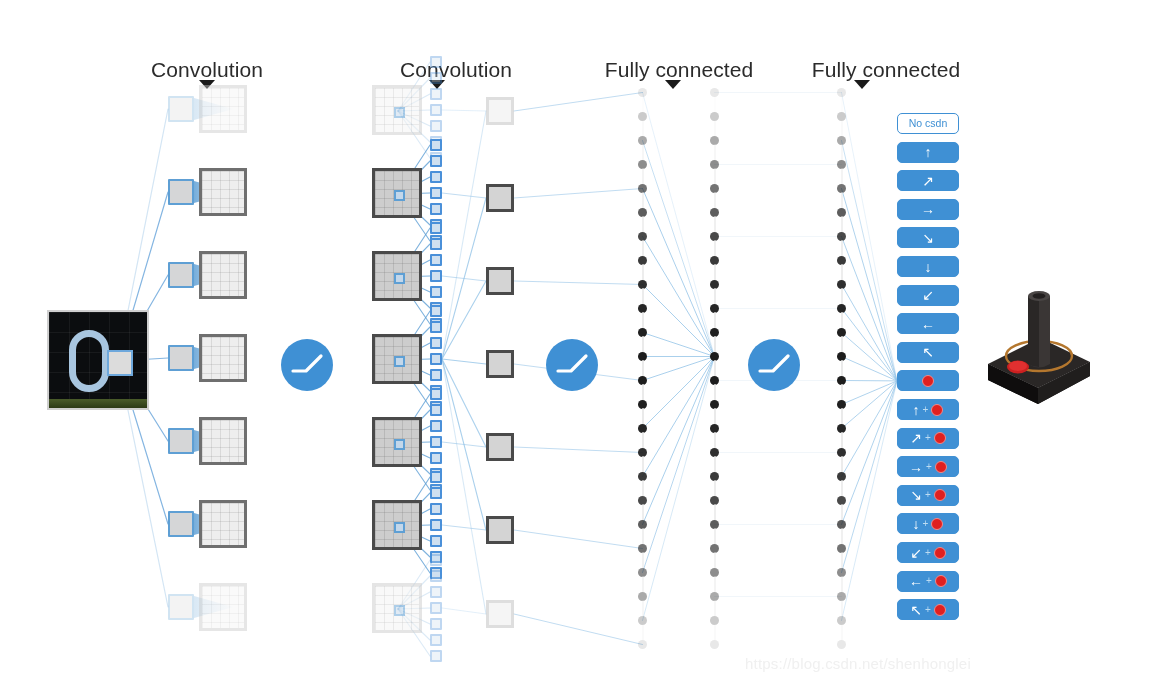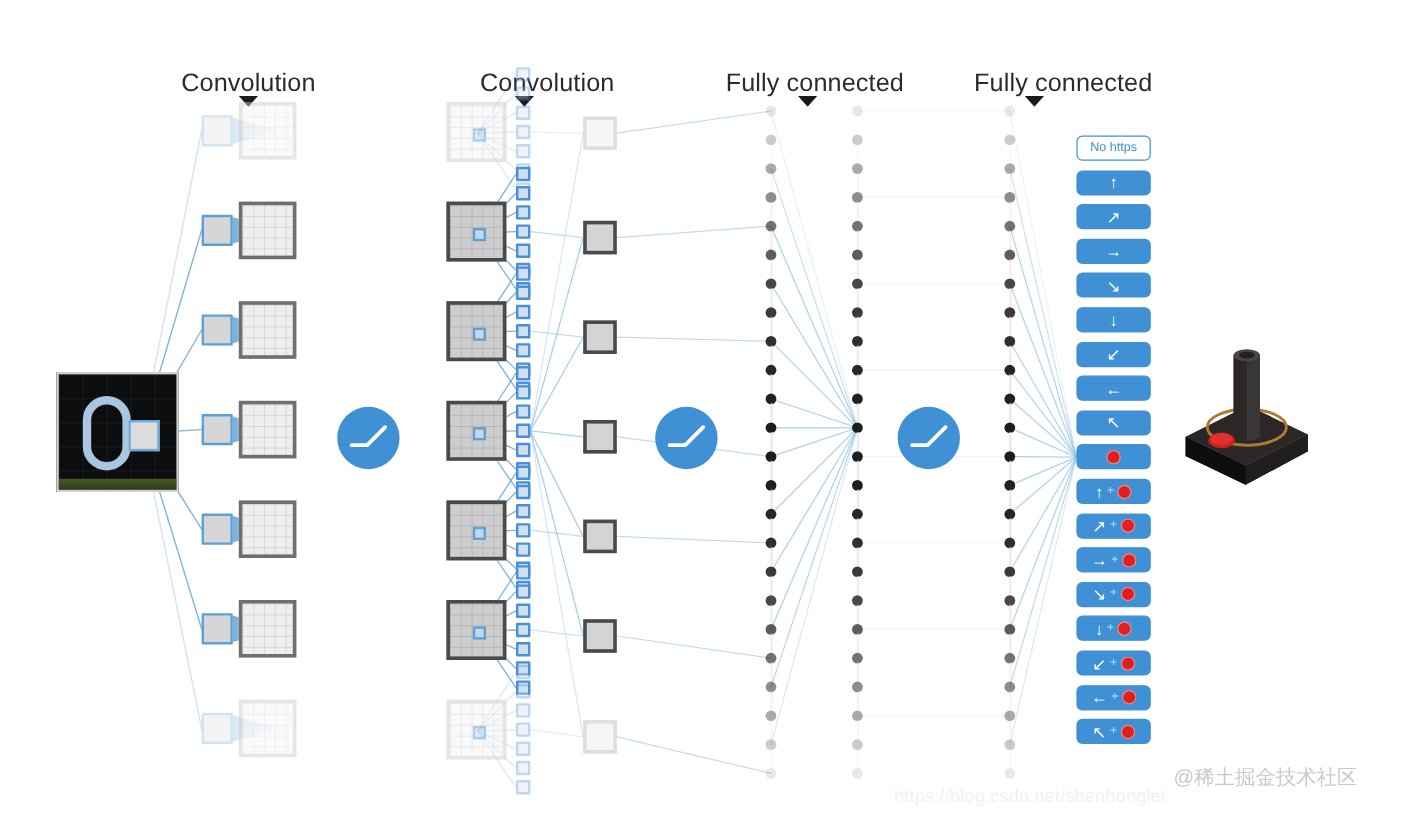--- a/index.html
+++ b/index.html
@@ -639,21 +639,21 @@
     </div>
 
   <div class="relu" style="left:748px; top:339px;">
     <svg width="52" height="52" viewBox="0 0 52 52">
       <polyline points="12,32 25,32 40,17" stroke="#ffffff" stroke-width="3.2" fill="none" stroke-linecap="round" stroke-linejoin="round"></polyline>
     </svg>
   </div>
 
   <div id="actions">
       <div class="act-btn noinput" style="left: 897px; top: 113px;">
-        <span>No https</span>
+        <span>No csdn</span>
       </div>
       <div class="act-btn" style="left: 897px; top: 141.6px;">
         <span class="arw">↑</span>
       </div>
       <div class="act-btn" style="left: 897px; top: 170.2px;">
         <span class="arw">↗</span>
       </div>
       <div class="act-btn" style="left: 897px; top: 198.8px;">
         <span class="arw">→</span>
       </div>
@@ -734,15 +734,14 @@
       <path d="M50,24 L50,92 Q55,95 61,95 L61,26 Q55,26 50,24 Z" fill="#2a2726"></path>
       <ellipse cx="61" cy="24" rx="11" ry="5" fill="#4a4645"></ellipse>
       <ellipse cx="61" cy="24" rx="6.5" ry="2.8" fill="#232020"></ellipse>
 
       <ellipse cx="40" cy="95" rx="11" ry="6.5" fill="#cc2020"></ellipse>
       <ellipse cx="40" cy="94" rx="9" ry="5" fill="#e03030"></ellipse>
     </svg>
   </div>
 
   <div id="watermark-url" style="left:745px; top:655px;">https://blog.csdn.net/shenhonglei</div>
-  <div id="watermark" style="left:978px; top:636px;">@稀土掘金技术社区</div>
 
 </div>
 
 </body></html>

